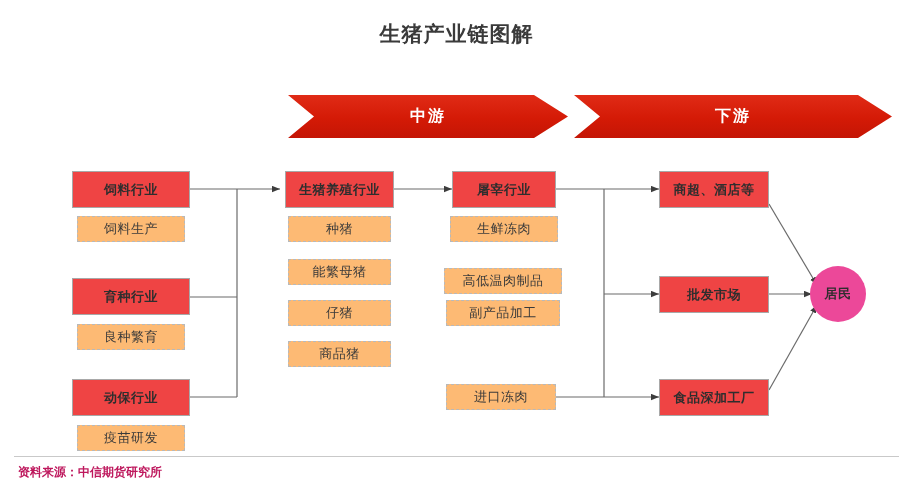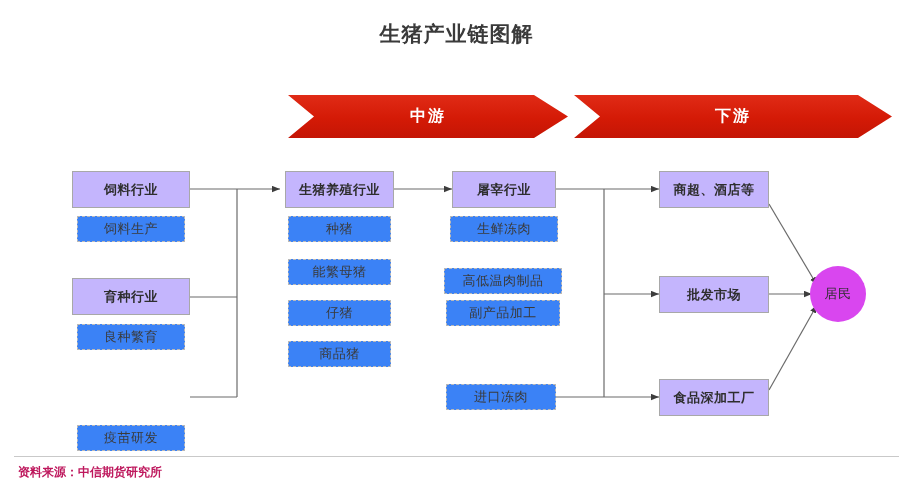--- a/index.html
+++ b/index.html
@@ -40,34 +40,34 @@
     box-sizing: border-box;
     display: flex;
     align-items: center;
     justify-content: center;
     font-size: 13px;
     color: #2e2e2e;
     letter-spacing: 0.5px;
     text-align: center;
   }
   .node.solid {
-    background: #c4b5fd;
+    background: #ef4444;
     border: 1px solid #a8a8a8;
     font-weight: bold;
   }
   .node.dashed {
-    background: #3b82f6;
+    background: #fdba74;
     border: 1px dashed #b9b9b9;
     font-weight: normal;
     color: #3a3a3a;
   }
   .node.circle {
-    background: #d946ef;
+    background: #ec4899;
     border-radius: 50%;
-    font-weight: normal;
+    font-weight: bold;
   }
   .banner {
     position: absolute;
     height: 43px;
     background: #d81e06;
     background: linear-gradient(180deg,#e02b16 0%,#d41a06 55%,#c41505 100%);
     display: flex;
     align-items: center;
     justify-content: center;
     color: #ffffff;
@@ -146,20 +146,23 @@
     <span>饲料生产</span>
   </div>
 
   <div class="node solid" style="left:72px; top:278px; width:118px; height:37px;">
     <span>育种行业</span>
   </div>
   <div class="node dashed" style="left:77px; top:324px; width:108px; height:26px;">
     <span>良种繁育</span>
   </div>
 
+  <div class="node solid" style="left:72px; top:379px; width:118px; height:37px;">
+    <span>动保行业</span>
+  </div>
   <div class="node dashed" style="left:77px; top:425px; width:108px; height:26px;">
     <span>疫苗研发</span>
   </div>
 
   <div class="node solid" style="left:285px; top:171px; width:109px; height:37px;">
     <span>生猪养殖行业</span>
   </div>
   <div class="node dashed" style="left:288px; top:216px; width:103px; height:26px;">
     <span>种猪</span>
   </div>

